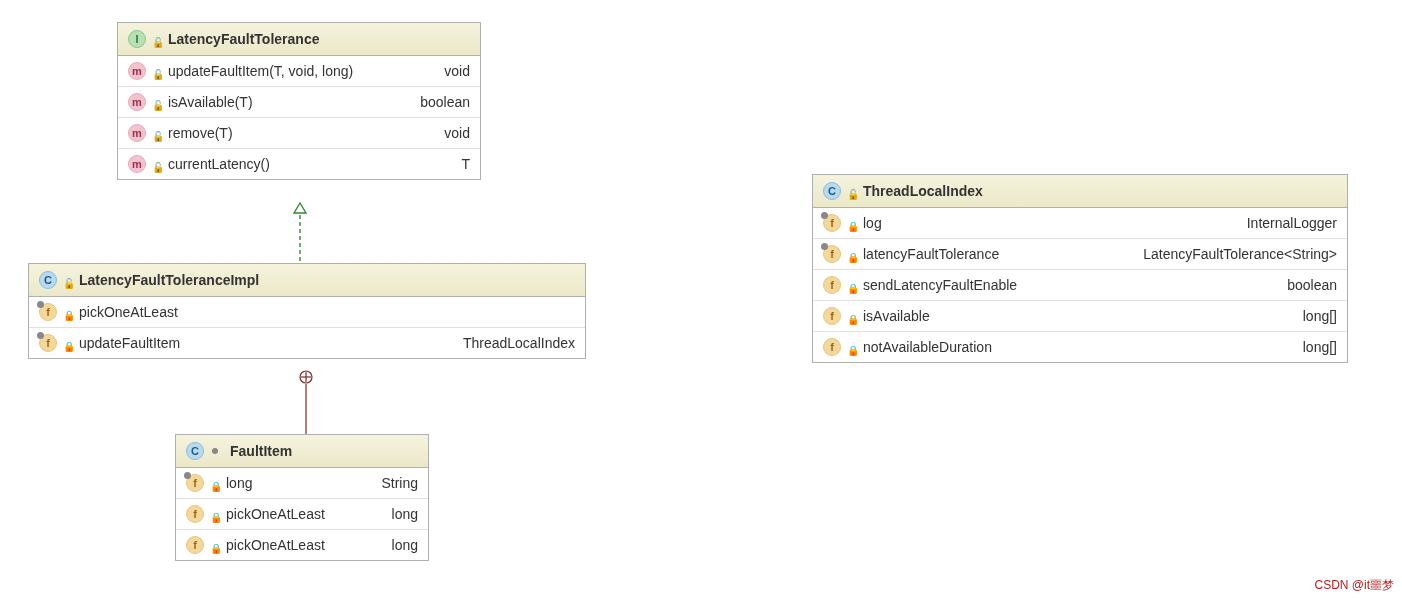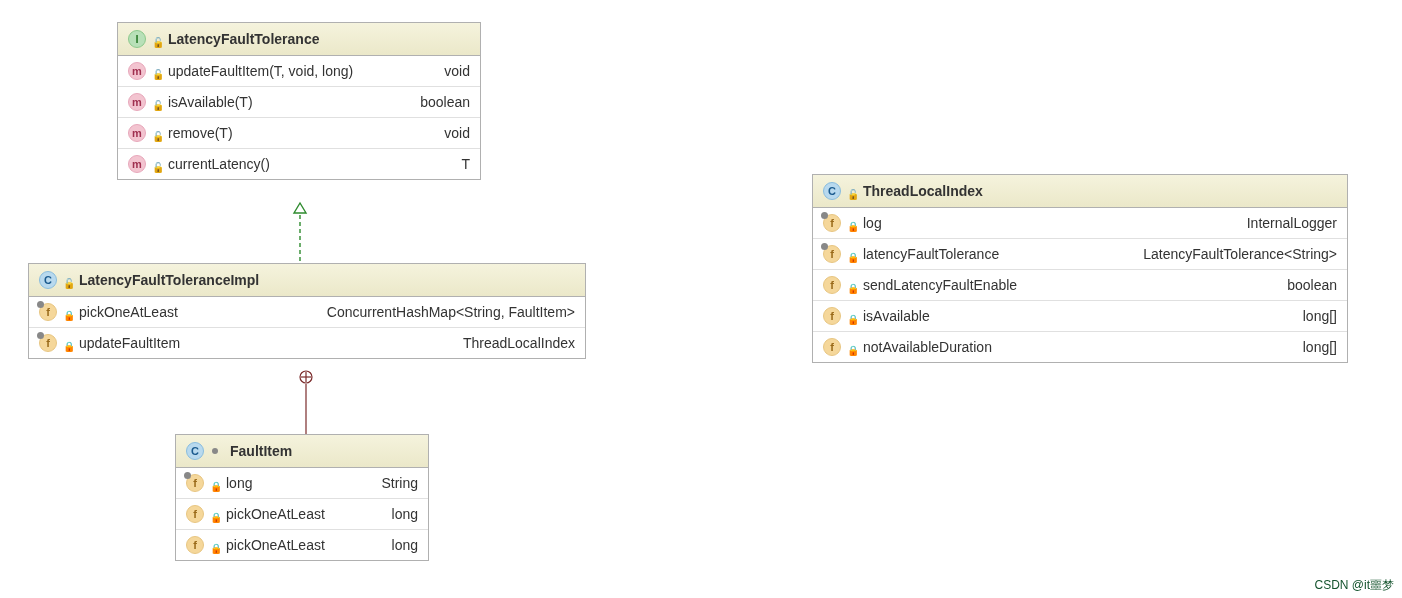--- a/index.html
+++ b/index.html
@@ -92,21 +92,21 @@
     }
     svg.connector {
       position: absolute;
       overflow: visible;
       pointer-events: none;
     }
     .watermark {
       position: absolute;
       right: 8px;
       bottom: 4px;
-      color: #14532d;
+      color: #b91c1c;
       font-size: 12px;
     }
   </style>
 </head>
 <body>
 
 <div class="uml-box" style="left:117px; top:22px; width:364px;">
   <div class="uml-header">
     <span class="icon-circle icon-i">I</span>
     <span class="icon-lock lock-open"></span>
@@ -146,21 +146,20 @@
 <div class="uml-box" style="left:28px; top:263px; width:558px;">
   <div class="uml-header">
     <span class="icon-circle icon-c">C</span>
     <span class="icon-lock lock-open"></span>
     <span>LatencyFaultToleranceImpl</span>
   </div>
   <div class="uml-row">
     <span class="icon-circle icon-f has-pin">f</span>
     <span class="icon-lock lock-orange"></span>
     <span class="row-name">pickOneAtLeast</span>
-    <span class="row-type">ConcurrentHashMap&lt;String, FaultItem&gt;</span>
   </div>
   <div class="uml-row">
     <span class="icon-circle icon-f has-pin">f</span>
     <span class="icon-lock lock-orange"></span>
     <span class="row-name">updateFaultItem</span>
     <span class="row-type">ThreadLocalIndex</span>
   </div>
 </div>
 
 <svg class="connector" style="left:299px; top:370px; width:14px; height:64px;">

